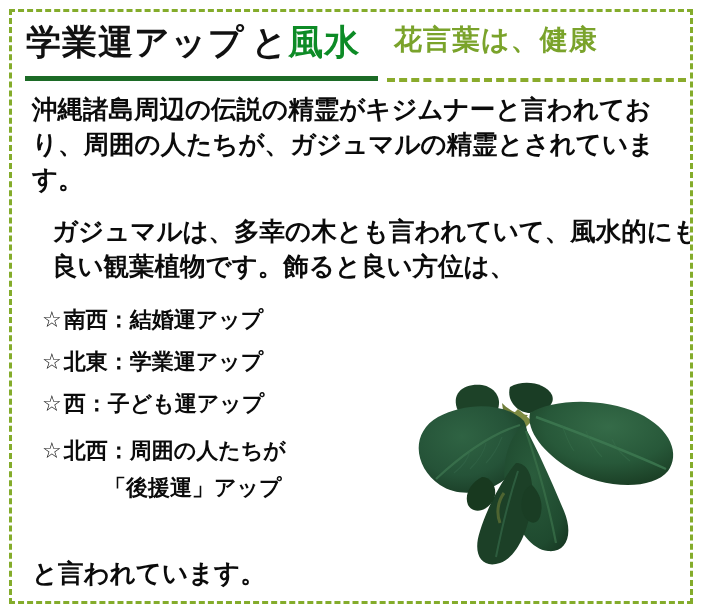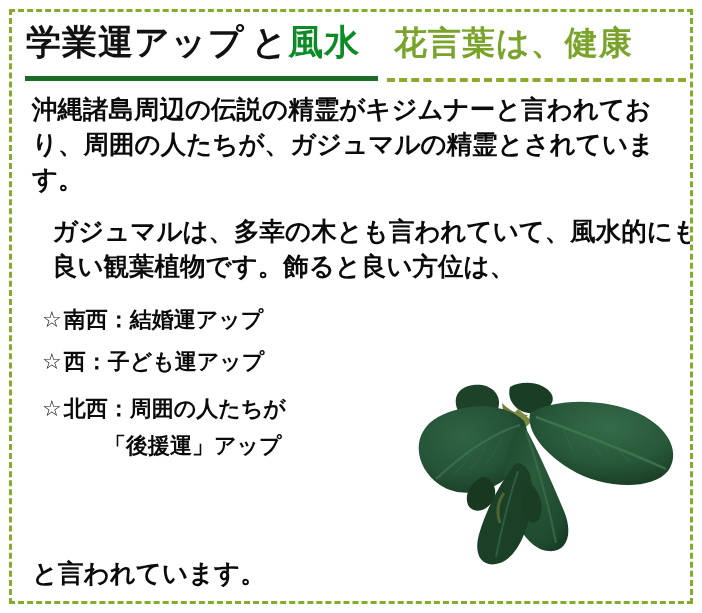--- a/index.html
+++ b/index.html
@@ -51,21 +51,21 @@
   }
   #title-underline {
     position: absolute;
     left: 13px; top: 64px;
     width: 353px; height: 5px;
     background: #1c6b26;
   }
   #subtitle {
     position: absolute;
     left: 382px; top: 9px;
-    font-size: 33px;
+    font-size: 28px;
     font-weight: bold;
     color: #7aa32b;
     white-space: nowrap;
     letter-spacing: 1px;
   }
   #subtitle-underline {
     position: absolute;
     left: 375px; top: 66px;
     width: 299px; height: 0;
     border-top: 4px dashed #8aab2c;
@@ -151,20 +151,23 @@
       <div id="subtitle">花言葉は、健康</div>
       <div id="subtitle-underline"></div>
     </div>
 
     <div class="para" id="para1">沖縄諸島周辺の伝説の精霊がキジムナーと言われており、周囲の人たちが、ガジュマルの精霊とされています。</div>
     <div class="para" id="para2">ガジュマルは、多幸の木とも言われていて、風水的にも良い観葉植物です。飾ると良い方位は、</div>
 
     <div id="bullets">
       <div class="bullet">
         <span class="star">☆</span><span>南西：結婚運アップ</span>
+      </div>
+      <div class="bullet">
+        <span class="star">☆</span><span>北東：学業運アップ</span>
       </div>
       <div class="bullet">
         <span class="star">☆</span><span>西：子ども運アップ</span>
       </div>
       <div class="bullet multiline">
         <span class="star">☆</span><span>北西：周囲の人たちが</span>
         <span class="cont">「後援運」アップ</span>
       </div>
     </div>
 

